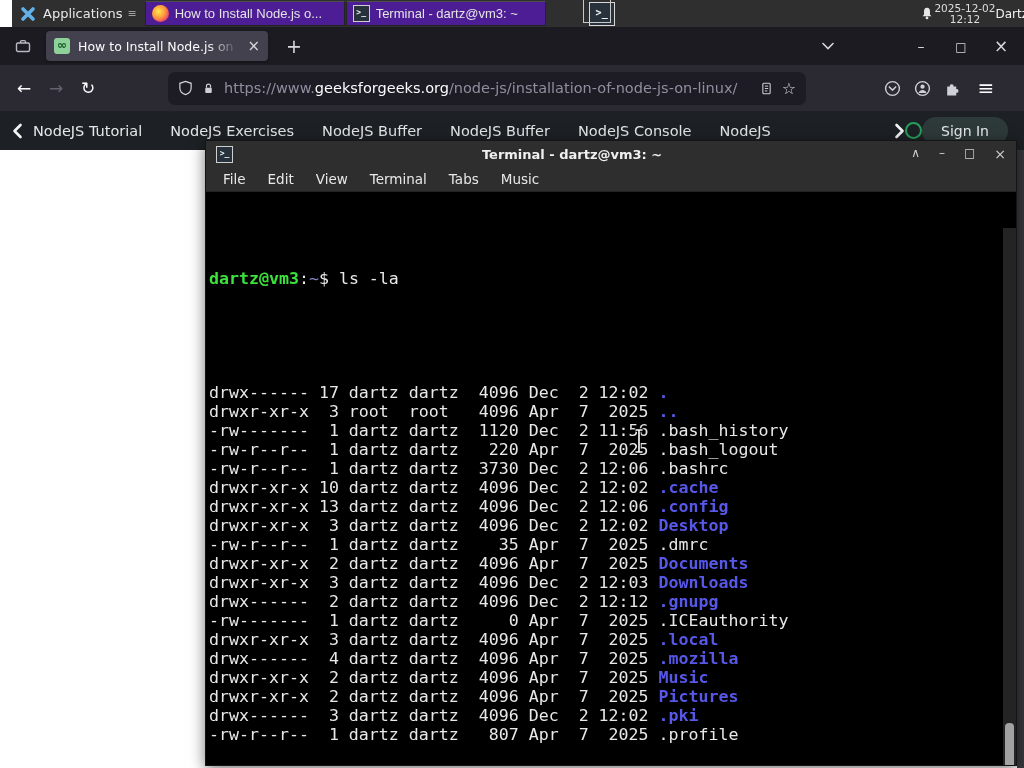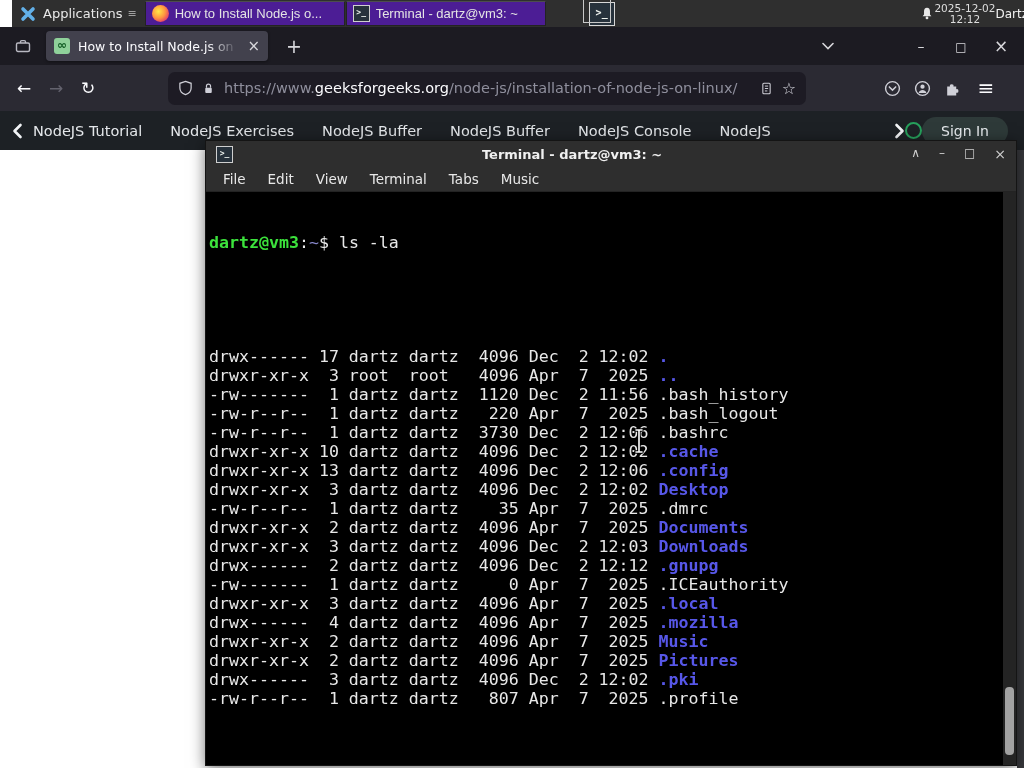--- a/index.html
+++ b/index.html
@@ -85,21 +85,21 @@
   .t-titlebar { height:26px; background:#2e2e2e; display:flex; align-items:center; padding:0 10px; flex:0 0 26px; }
   .t-title { flex:1; text-align:center; color:#f0f0f0; font-weight:bold; font-size:13px; }
   .t-ctls { display:flex; gap:19px; color:#cfcfcf; font-size:12px; }
   .t-ctl.shade::before { content:"∧"; }
   .t-ctl.min::before { content:"–"; }
   .t-ctl.max::before { content:"□"; }
   .t-ctl.close::before { content:"×"; font-size:14px; }
   .t-menubar { height:25px; background:#2e2e2e; border-bottom:1px solid #232323; display:flex;
                align-items:center; color:#e8e8e8; font-size:13.5px; padding-left:6px; flex:0 0 25px; }
   .t-menubar span { padding:0 11px; }
-  .t-body { flex:1; position:relative; background:#000; overflow:hidden; }
+  .t-body { flex:1; position:relative; background:#000; overflow:hidden;margin-top:36px; }
   .term-text { padding:3px 14px 0 3px; font:16.6px/19px "DejaVu Sans Mono", monospace;
                color:#e8e8e8; white-space:pre; }
   .p-user { color:#3ce23c; font-weight:bold; }
   .p-path { color:#8888cc; }
   .fname.dir { color:#5757e8; font-weight:bold; }
   .fname.file { color:#e8e8e8; }
   .t-scrolltrack { position:absolute; right:0; top:0; bottom:0; width:13px; background:#242424; }
   .t-scrollthumb { position:absolute; right:2px; top:495px; width:9px; height:68px; background:#a2a2a2; border-radius:4px; }
 
   

